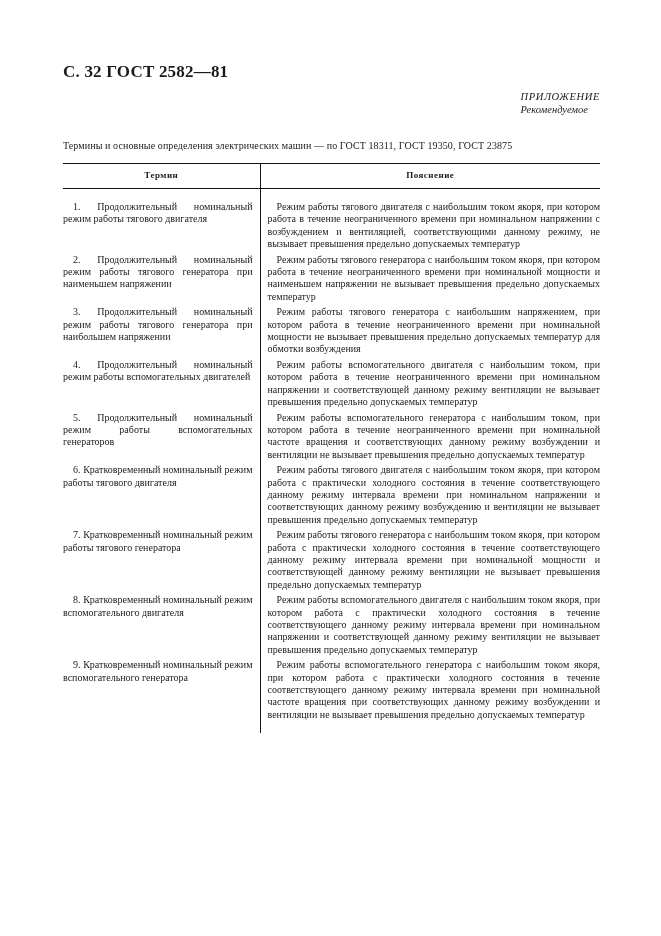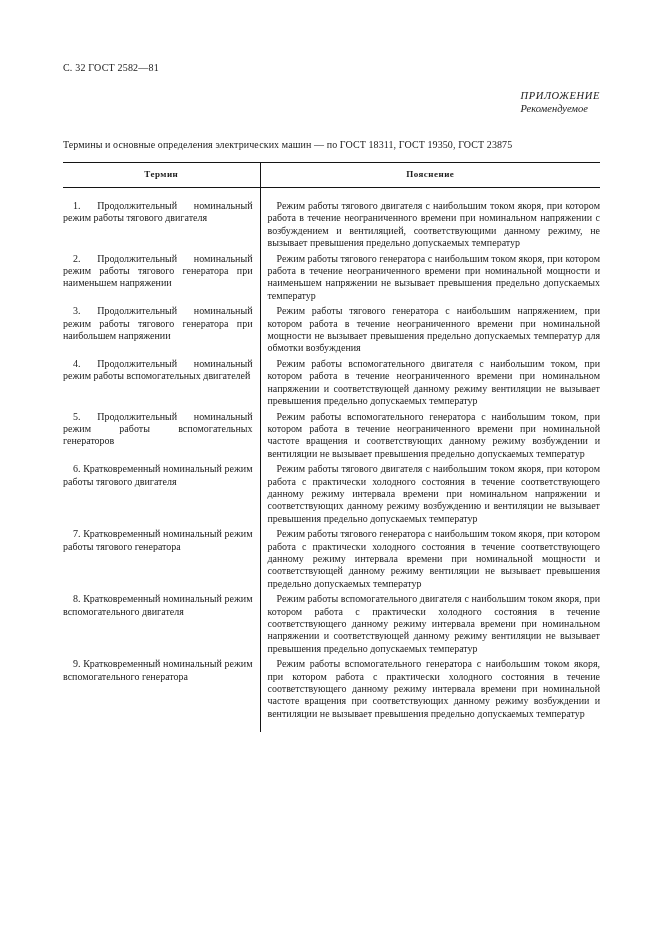--- a/index.html
+++ b/index.html
@@ -11,26 +11,26 @@
     color: #1b1b1b;
     overflow: hidden;
   }
   .page {
     position: relative;
     width: 661px;
     height: 936px;
     padding: 62px 61px 0 63px;
   }
   .page-header {
-    font-weight: normal;
-    font-size: 10px;
+    font-weight: bold;
+    font-size: 17px;
     letter-spacing: 0.2px;
   }
   .annex {
-    margin-top: 16px;
+    margin-top: 8px;
   }
   .annex-inner {
     margin-left: auto;
     width: fit-content;
     text-align: left;
     font-style: italic;
     font-size: 10.5px;
     line-height: 13px;
   }
   .annex-title { letter-spacing: 0.6px; }

